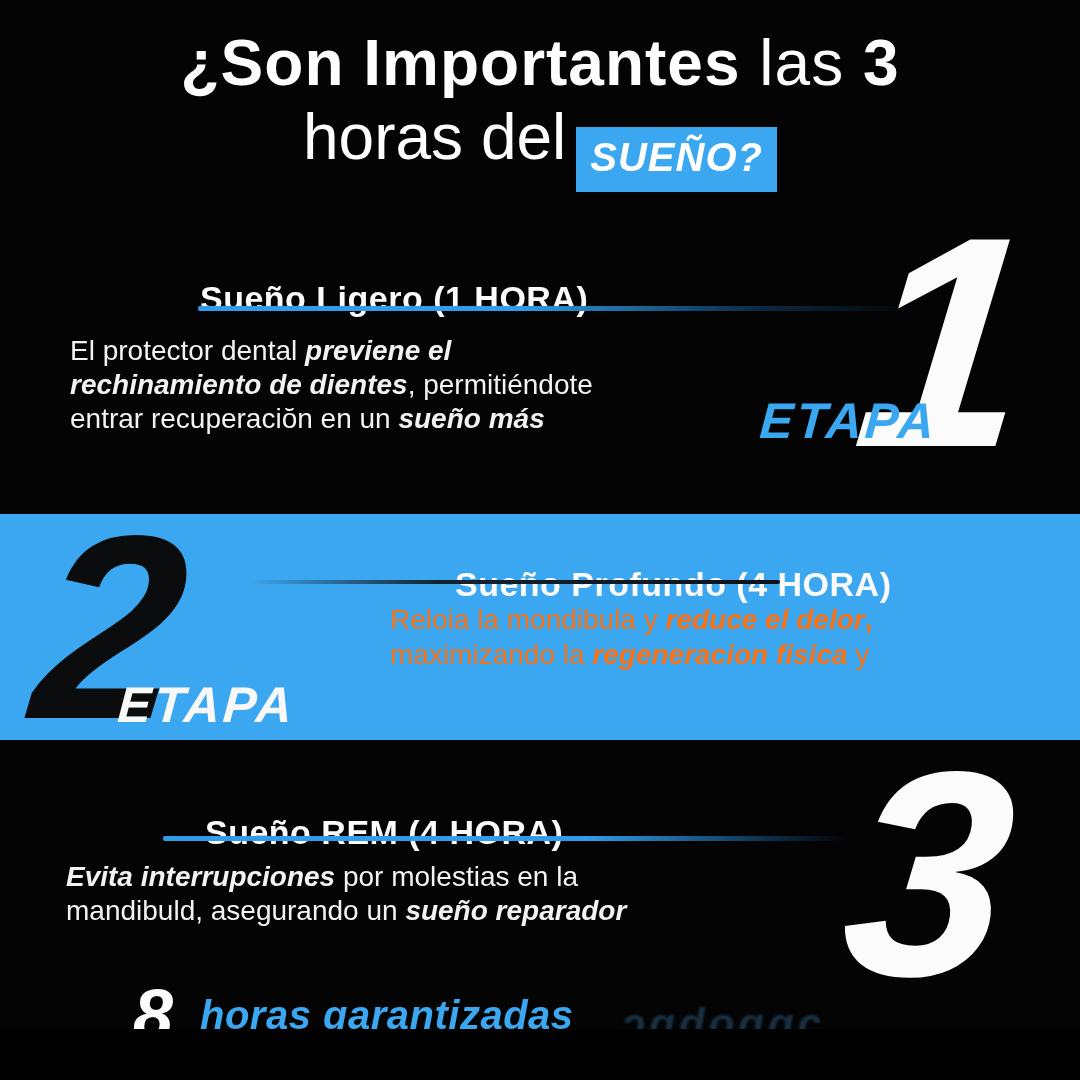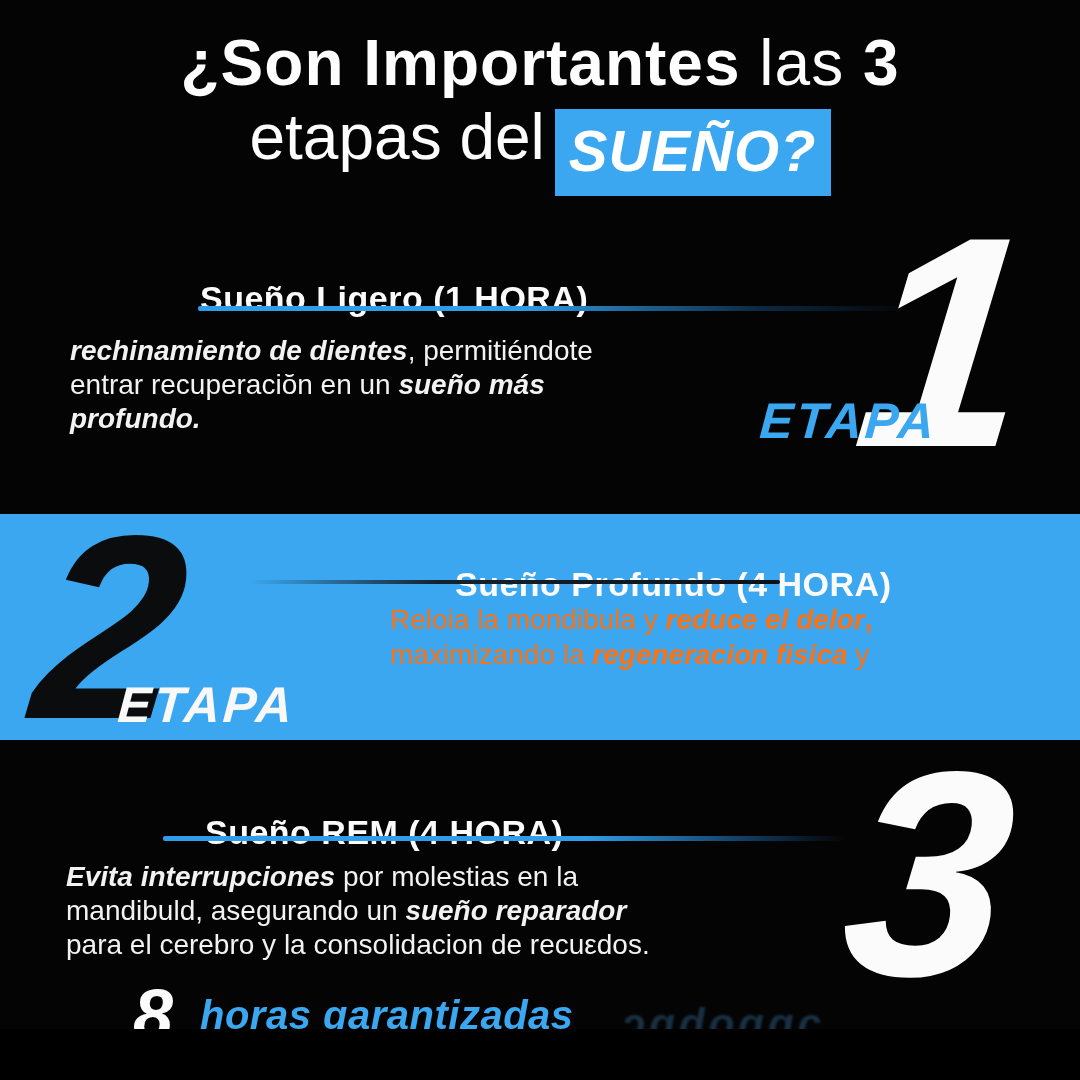--- a/index.html
+++ b/index.html
@@ -17,21 +17,21 @@
   }
   .t-bold  { font-weight:800; }
   .t-reg   { font-weight:400; }
   .title-line2 {
     position:absolute; top:100px; left:0; width:1080px;
     text-align:center; font-size:64px; font-weight:400; color:#fdfdfd;
     white-space:nowrap;
   }
   .hl-box {
     display:inline-block; background:#3aa7f0; color:#fff;
-    font-weight:800; font-style:italic; font-size:58px;
+    font-weight:800; font-style:italic; font-size:40px;
     padding:8px 14px 12px 14px; margin-left:10px; vertical-align:-12px;
     letter-spacing:1px;
   }
   
   .sec-heading {
     position:absolute; font-size:34px; font-weight:800; color:#fbfbfb;
     letter-spacing:0.5px; white-space:nowrap;margin-top:27px;
   }
   .rule { position:absolute; height:5px; border-radius:2px; }
   .rule-blue-fade1 {
@@ -84,48 +84,47 @@
     font-weight:800; font-style:italic; color:#2a5574; opacity:0.55;
     filter:blur(1px); letter-spacing:4px; white-space:nowrap; z-index:1;
   }
 </style>
 </head>
 <body>
 
 <div class="canvas">
 
   <div class="title-line1"><span class="t-bold">¿Son Importantes</span><span class="t-reg"> las </span><span class="t-bold">3</span></div>
-  <div class="title-line2"><span>etapas del</span><span class="hl-box">SUEÑO?</span></div>
+  <div class="title-line2"><span>horas del</span><span class="hl-box">SUEÑO?</span></div>
 
   <div class="sec-heading" style="left:200px; top:252px;">Sueño Ligero (1 HORA)</div>
   <div class="rule rule-blue-fade1"></div>
   <div class="big-num num-white" style="left:862px; top:228px;">1</div>
   <div class="etapa etapa-blue" style="left:760px; top:392px;">ETAPA</div>
   <div class="copy" style="left:70px; top:334px; width:680px;">
+    <div><span>El protector dental </span><span class="seg-bi">previene el</span></div>
     <div><span class="seg-bi">rechinamiento de dientes</span><span>, permitiéndote</span></div>
     <div><span>entrar recuperaciŏn en un </span><span class="seg-bi">sueño más</span></div>
-    <div><span class="seg-bi">profundo.</span></div>
   </div>
 
   <div class="band2"></div>
   <div class="big-num num-black" style="left:38px; top:528px; font-size:262px;">2</div>
   <div class="etapa etapa-white" style="left:118px; top:676px;">ETAPA</div>
   <div class="sec-heading" style="left:455px; top:538px; z-index:2;">Sueño Profundo (4 HORA)</div>
   <div class="rule rule-dark" style="z-index:2;"></div>
   <div class="copy" style="left:390px; top:602px; width:600px; line-height:35px; z-index:2; color:#f97316;">
     <div><span>Reloia la mondibula y </span><span class="seg-bi">reduce el delor</span><span class="seg-bold">,</span></div>
     <div><span>maximizando la </span><span class="seg-bi">regeneracion fisica</span><span> y</span></div>
   </div>
 
   <div class="sec-heading" style="left:205px; top:786px;">Sueño REM (4 HORA)</div>
   <div class="rule rule-blue-fade3"></div>
   <div class="big-num num-white" style="left:848px; top:764px; font-size:292px;">3</div>
   <div class="copy" style="left:66px; top:860px; width:780px;">
     <div><span class="seg-bi">Evita interrupciones</span><span> por molestias en la</span></div>
     <div><span>mandibuld, asegurando un </span><span class="seg-bi">sueño reparador</span></div>
-    <div><span>para el cerebro y la consolidacion de recuεdos.</span></div>
   </div>
 
   <div class="footer-8">8</div>
   <div class="footer-text">horas garantizadas</div>
   <div class="footer-ghost">ɔɑdoɑɑc</div>
 
 </div>
 
 </body></html>

